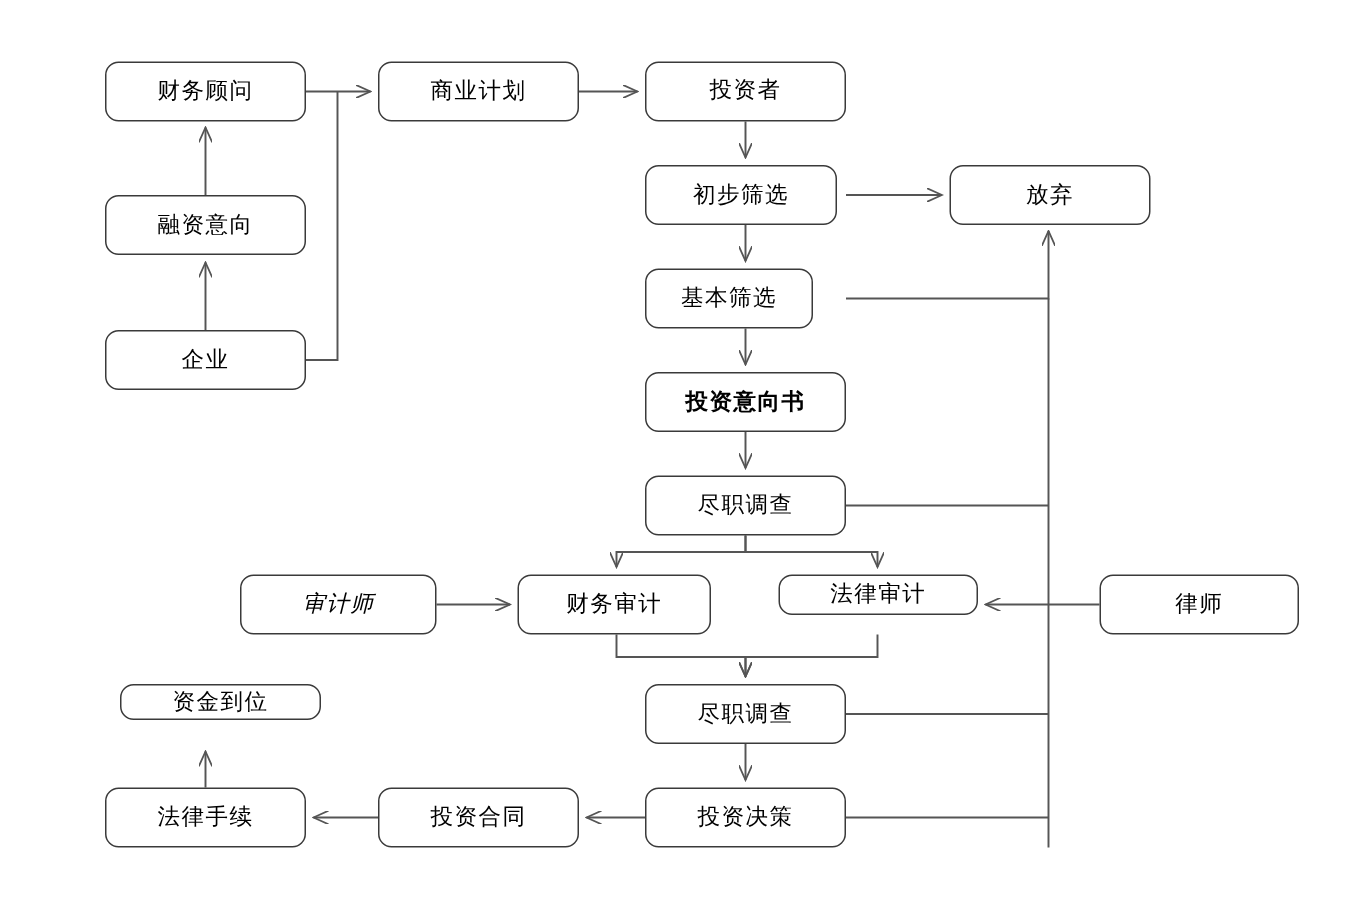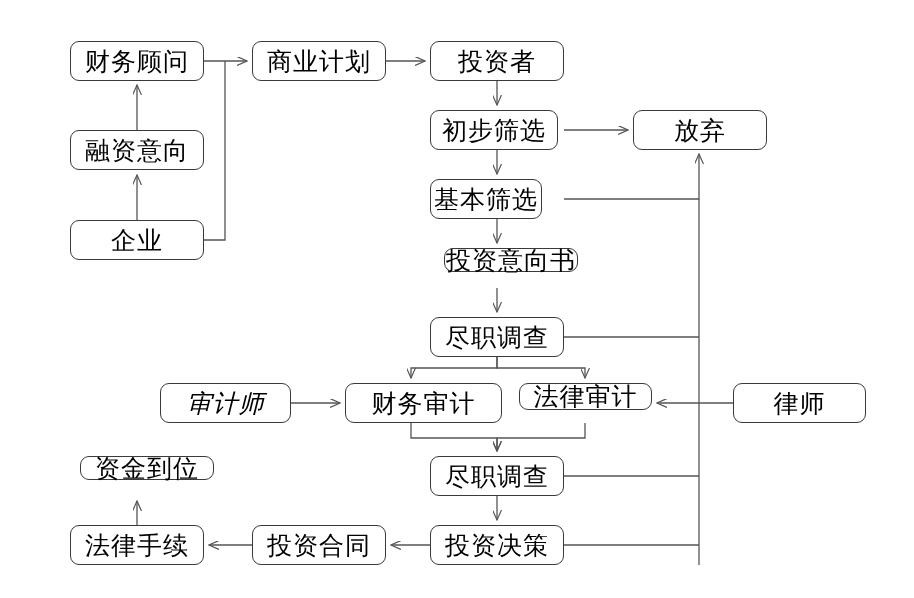--- a/index.html
+++ b/index.html
@@ -27,21 +27,21 @@
   .node {
     position: absolute;
     box-sizing: border-box;
     border: 1.3px solid #3a3a3a;
     border-radius: 9px;
     background: #ffffff;
     display: flex;
     align-items: center;
     justify-content: center;
     color: #000000;
-    font-size: 25px;
+    font-size: 15px;
     letter-spacing: 1px;
     line-height: 1;
     white-space: nowrap;
     z-index: 2;
   }
   .node-label {
     display: block;
     transform: translateY(-0.5px);
   }
 </style>
@@ -134,33 +134,33 @@
   </div>
 
   <div class="node" style="left:633px; top:110px; width:134px; height:40px;">
     <span class="node-label">放弃</span>
   </div>
 
   <div class="node" style="left:430px; top:179px; width:112px; height:40px;">
     <span class="node-label">基本筛选</span>
   </div>
 
-  <div class="node" style="left:444px; top:248px; width:134px; height:24px;">
+  <div class="node" style="left:430px; top:248px; width:134px; height:40px;font-weight:bold;">
     <span class="node-label">投资意向书</span>
   </div>
 
   <div class="node" style="left:430px; top:317px; width:134px; height:40px;">
     <span class="node-label">尽职调查</span>
   </div>
 
   <div class="node" style="left:160px; top:383px; width:131px; height:40px;font-style:italic;">
     <span class="node-label">审计师</span>
   </div>
 
-  <div class="node" style="left:345px; top:383px; width:157px; height:40px;">
+  <div class="node" style="left:345px; top:383px; width:129px; height:40px;">
     <span class="node-label">财务审计</span>
   </div>
 
   <div class="node" style="left:519px; top:383px; width:133px; height:27px;">
     <span class="node-label">法律审计</span>
   </div>
 
   <div class="node" style="left:733px; top:383px; width:133px; height:40px;">
     <span class="node-label">律师</span>
   </div>

